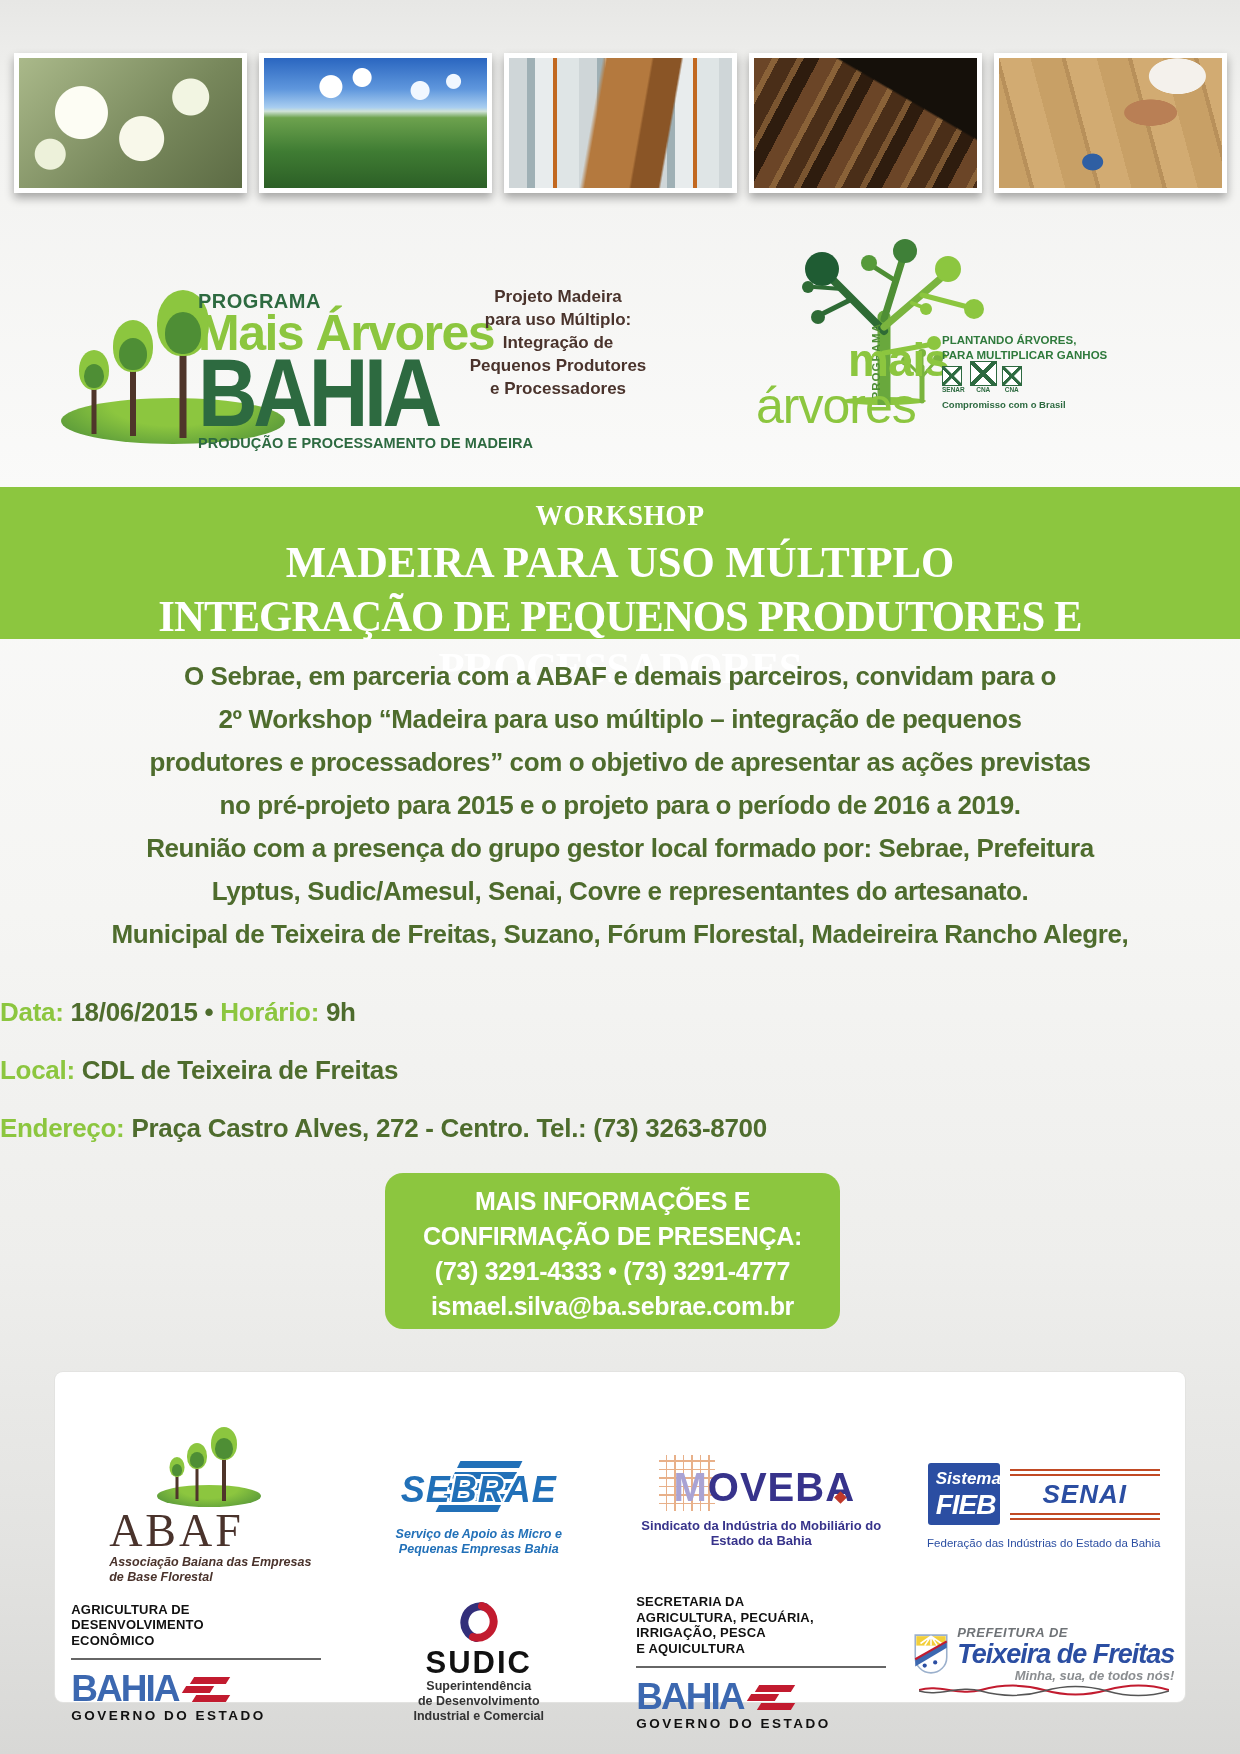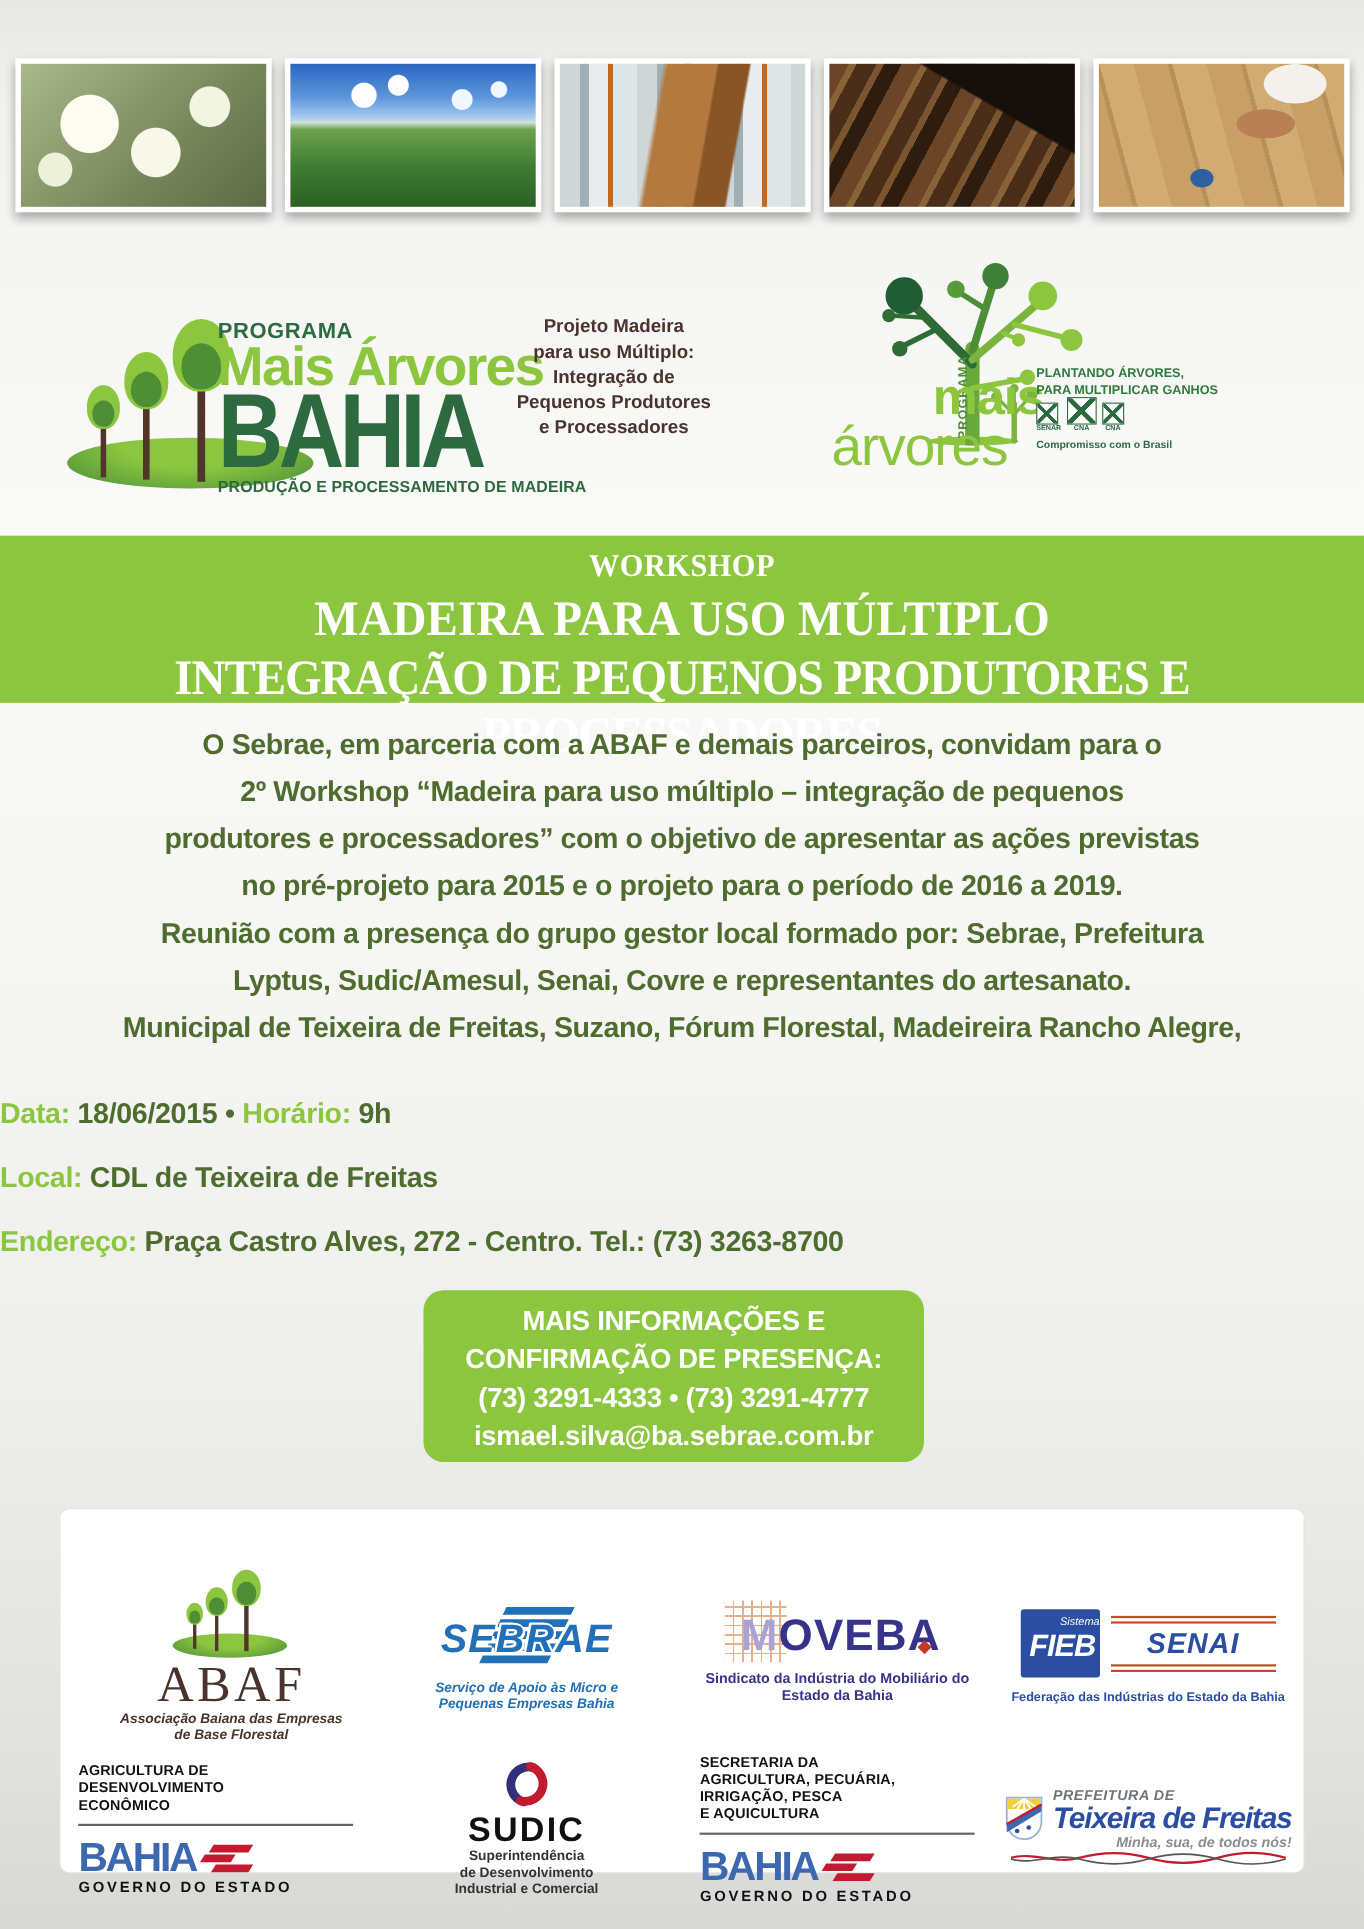--- a/index.html
+++ b/index.html
@@ -109,21 +109,21 @@
   .partners-card{position:absolute;left:55px;top:1372px;width:1130px;height:330px;background:#fff;border-radius:8px;
     box-shadow:0 0 0 1px #e3e3e1;}
   .partners-head{display:flex;align-items:center;gap:6px;padding:16px 14px 0 14px;}
   .p-line{flex:1;height:2px;background:#4a332c;}
   .p-heading{font-size:20px;font-weight:800;color:#4a332c;letter-spacing:-.5px;}
   .p-row{position:absolute;left:0;width:100%;display:grid;grid-template-columns:repeat(4,1fr);justify-items:center;align-items:center;}
   .p-row1{top:48px;height:172px;}
   .p-row2{top:222px;height:100px;}
 
   
-  .p-abaf{text-align:center;position:relative;margin-left:28px;}
+  .p-abaf{position:relative;margin-left:28px;}
   .abaf-trees{position:relative;width:90px;height:78px;margin:0 auto;}
   .abaf-trees .hill{left:-8px;top:58px;width:104px;height:22px;}
   .abaf-trees .tree-t{left:46px;top:0;width:26px;height:74px;}
   .abaf-trees .tree-t .canopy.outer{width:26px;height:33px;}
   .abaf-trees .tree-t .canopy.inner{top:11px;width:18px;height:21px;}
   .abaf-trees .tree-t .trunk{top:20px;width:4px;height:54px;}
   .abaf-trees .tree-m{left:22px;top:16px;width:20px;height:58px;}
   .abaf-trees .tree-m .canopy.outer{width:20px;height:26px;}
   .abaf-trees .tree-m .canopy.inner{top:9px;width:14px;height:16px;}
   .abaf-trees .tree-m .trunk{top:16px;width:3px;height:42px;}
@@ -151,26 +151,26 @@
                repeating-linear-gradient(90deg,rgba(0,0,0,0) 0 7px,#e8b089 7px 8.5px);}
   .mv-text{position:relative;font-size:40px;font-weight:900;color:#37338b;letter-spacing:1px;}
   .mv-m{color:#a9a3d4;}
   .mv-dot{position:absolute;right:10px;bottom:8px;width:9px;height:9px;background:#c0392b;transform:rotate(45deg);}
   .moveba-cap{margin-top:8px;font-size:13px;font-weight:800;color:#37338b;}
 
   
   .p-fieb{text-align:center;}
   .fieb-row{display:flex;align-items:center;gap:10px;justify-content:center;}
   .fieb-sq{width:72px;height:62px;background:#2b4ea2;border-radius:3px;color:#fff;text-align:left;padding:6px 0 0 8px;}
-  .fieb-sistema{font-size:10px;font-style:italic;font-weight:400;text-align:right;}
+  .fieb-sistema{font-size:17px;font-style:italic;font-weight:700;}
   .fieb-name{font-size:28px;font-style:italic;font-weight:900;letter-spacing:-1px;}
   .senai-block{width:150px;}
   .senai-block .ln{display:block;height:2px;background:#c14a24;margin:3px 0;}
   .senai-name{font-size:26px;font-style:italic;font-weight:900;color:#2b4ea2;letter-spacing:1px;text-align:center;}
-  .fieb-cap{margin-top:12px;font-size:11.5px;font-weight:700;color:#2b4ea2;}
+  .fieb-cap{margin-top:12px;font-size:11.5px;font-weight:400;color:#2b4ea2;}
 
   
   .sec-block{text-align:left;}
   .sec-line{font-size:13px;font-weight:800;color:#111;line-height:15.5px;letter-spacing:.2px;}
   .sec-rule{width:250px;height:2px;background:#666;margin:10px 0 12px 0;}
 
   
   .bahia-logo{}
   .bahia-row{display:flex;align-items:center;gap:6px;}
   .bahia-word{font-size:37px;font-weight:900;color:#3c68b0;letter-spacing:-2px;line-height:34px;}

